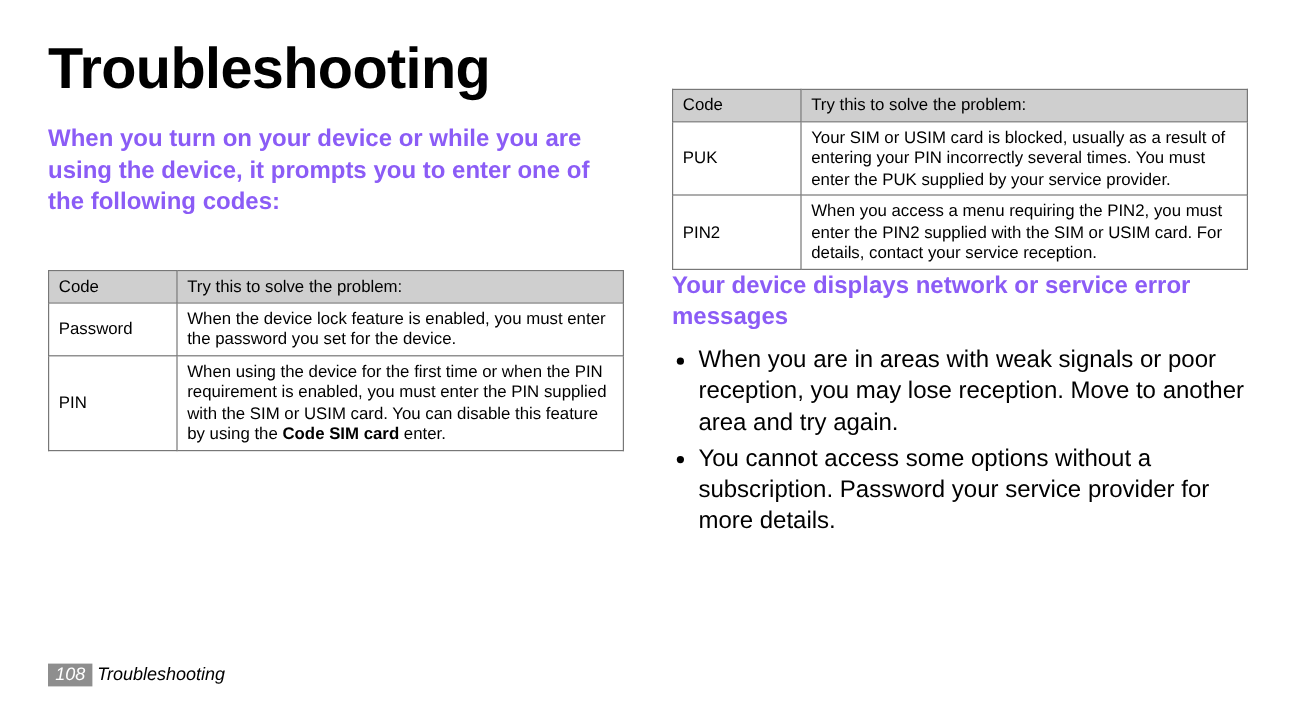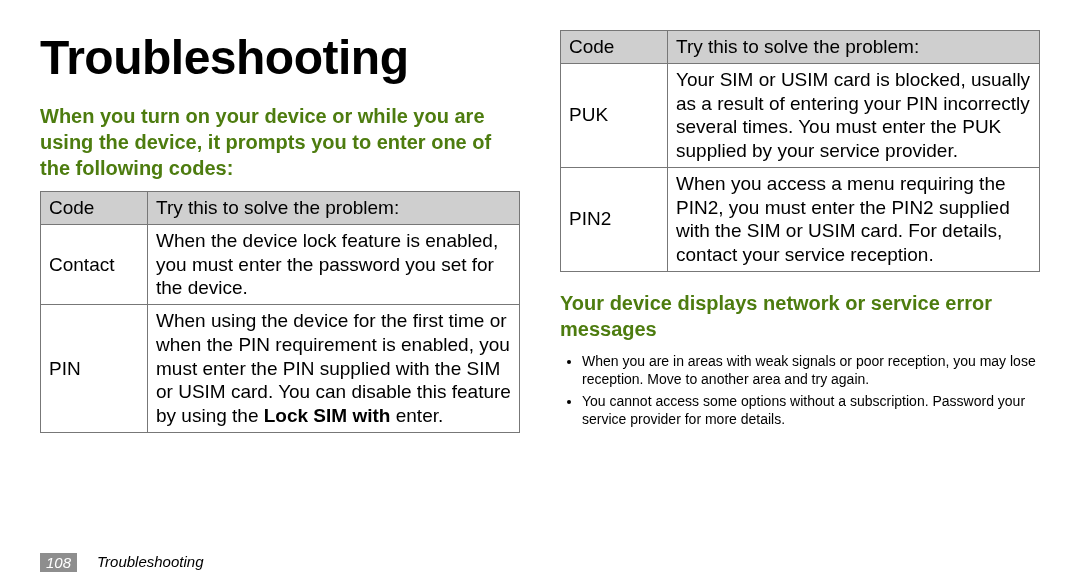--- a/index.html
+++ b/index.html
@@ -14,58 +14,59 @@
   }
   .cols{display:flex;gap:40px}
   .col{flex:1;min-width:0}
   h1{
     font-size:48px;
     font-weight:600;
     margin:0 0 18px 0;
     letter-spacing:-0.5px;
   }
   .blue-h{
-    color:#4d7c0f;
+    color:#8b5cf6;
     font-weight:700;
     font-size:20px;
     line-height:1.3;
     margin:0 0 10px 0;
   }
   table{
     border-collapse:collapse;
     width:100%;
-    font-size:19px;
+    font-size:14px;
+    margin-top:44px;
   }
   th,td{
     border:1px solid #777;
     padding:4px 8px;
     text-align:left;
     vertical-align:middle;
     line-height:1.25;
   }
   th{
     background:#cfcfcf;
     font-weight:400;
   }
   td.code-cell{width:90px}
   ul.bullets{
     margin:0;
     padding-left:22px;
-    font-size:14px;
+    font-size:20px;
   }
   ul.bullets li{
     margin:4px 0;
     line-height:1.3;
   }
   .footer{
     position:absolute;
     left:40px;bottom:14px;
     font-size:15px;
     font-style:italic;
-    display:flex;gap:20px;
+    display:flex;align-items:center;gap:4px;
   }
   .pagebox{
     background:#8e8e8e;
     color:#fff;
     font-style:italic;
     padding:1px 6px;
     font-size:15px;
   }
   .lock-note b{font-weight:700}
 </style>
@@ -77,27 +78,27 @@
   <div class="col">
     <h1>Troubleshooting</h1>
     <p class="blue-h">When you turn on your device or while you are using the device, it prompts you to enter one of the following codes:</p>
     <table>
       <tbody>
           <tr>
         <th class="code-cell">Code</th>
         <th>Try this to solve the problem:</th>
       </tr>
       <tr>
-        <td class="code-cell">Contact</td>
+        <td class="code-cell">Password</td>
         <td>When the device lock feature is enabled, you must enter the password you set for the device.</td>
       </tr>
       <tr>
         <td class="code-cell">PIN</td>
         <td class="lock-note">
-          <span>When using the device for the first time or when the PIN requirement is enabled, you must enter the PIN supplied with the SIM or USIM card. You can disable this feature by using the </span><b>Lock SIM with</b><span> enter.</span>
+          <span>When using the device for the first time or when the PIN requirement is enabled, you must enter the PIN supplied with the SIM or USIM card. You can disable this feature by using the </span><b>Code SIM card</b><span> enter.</span>
         </td>
       </tr>
     </tbody>
       </table>
   </div>
 
   <div class="col">
     <table>
       <tbody>
           <tr>
@@ -108,21 +109,21 @@
         <td class="code-cell">PUK</td>
         <td>Your SIM or USIM card is blocked, usually as a result of entering your PIN incorrectly several times. You must enter the PUK supplied by your service provider.</td>
       </tr>
       <tr>
         <td class="code-cell">PIN2</td>
         <td>When you access a menu requiring the PIN2, you must enter the PIN2 supplied with the SIM or USIM card. For details, contact your service reception.</td>
       </tr>
     </tbody>
       </table>
 
-    <p class="blue-h" style="margin-top:18px">Your device displays network or service error messages</p>
+    <p class="blue-h" style="margin-top:0">Your device displays network or service error messages</p>
     <ul class="bullets">
       <li>When you are in areas with weak signals or poor reception, you may lose reception. Move to another area and try again.</li>
       <li>You cannot access some options without a subscription. Password your service provider for more details.</li>
     </ul>
   </div>
 
 </div>
 
 <div class="footer">
   <span class="pagebox">108</span>

